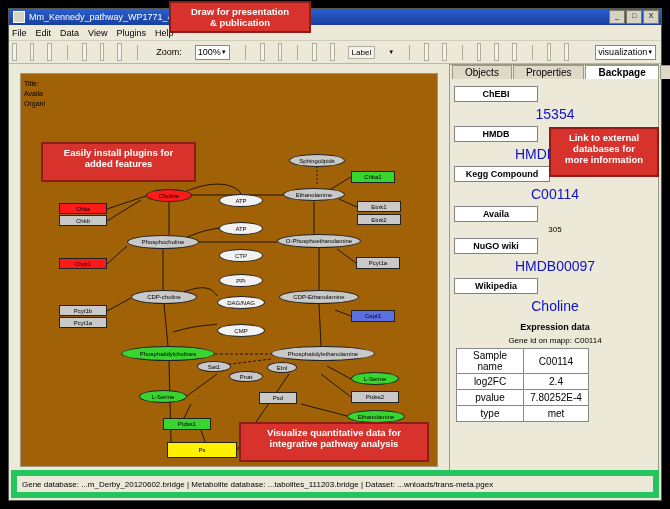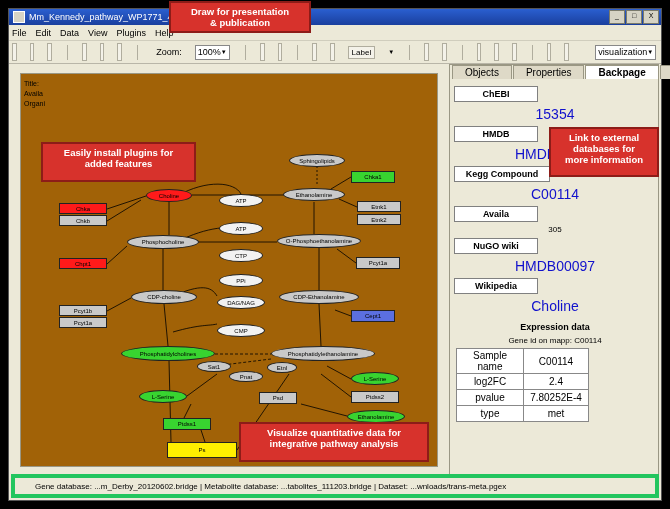--- a/index.html
+++ b/index.html
@@ -41,21 +41,21 @@
   .dblink{color:#1111cc;font-size:14px;margin:4px 0 2px 2px;display:block;}
   .dbtext{font-size:8px;margin:3px 0 2px 2px;}
   .exprtitle{font-size:9px;font-weight:bold;margin:8px 0 4px 2px;}
   .geneid{font-size:8px;margin:0 0 3px 2px;}
   table.expr{border-collapse:collapse;font-size:10px;margin-left:2px;border-radius:8px;}
   table.expr td{border:1px solid #888;padding:1px 4px;background:#fff;height:13px;}
   table.expr td.k{width:58px;}
   table.expr td.v{width:56px;}
 
   
-  .status{position:absolute;left:2px;right:2px;bottom:2px;height:16px;background:#ece9d8;border:4px solid #22c55e;display:flex;align-items:center;font-size:8px;padding-left:20px;color:#000;}
+  .status{position:absolute;left:2px;right:2px;bottom:2px;height:16px;background:#ece9d8;border:6px solid #22c55e;display:flex;align-items:center;font-size:8px;padding-left:5px;color:#000;}
 
   
   .node{position:absolute;border:1px solid #222;font-size:6px;text-align:center;line-height:1;display:flex;align-items:center;justify-content:center;box-sizing:border-box;}
   .ell{border-radius:50%;background:#f2f2f2;}
   .rect{background:#d9d9d9;}
   .green{background:#38d430;}
   .red{background:#ff1a1a;}
   .blue{background:#5b6fe0;}
   .yellow{background:#ffef00;}
   .grey{background:#c9c9c9;}

